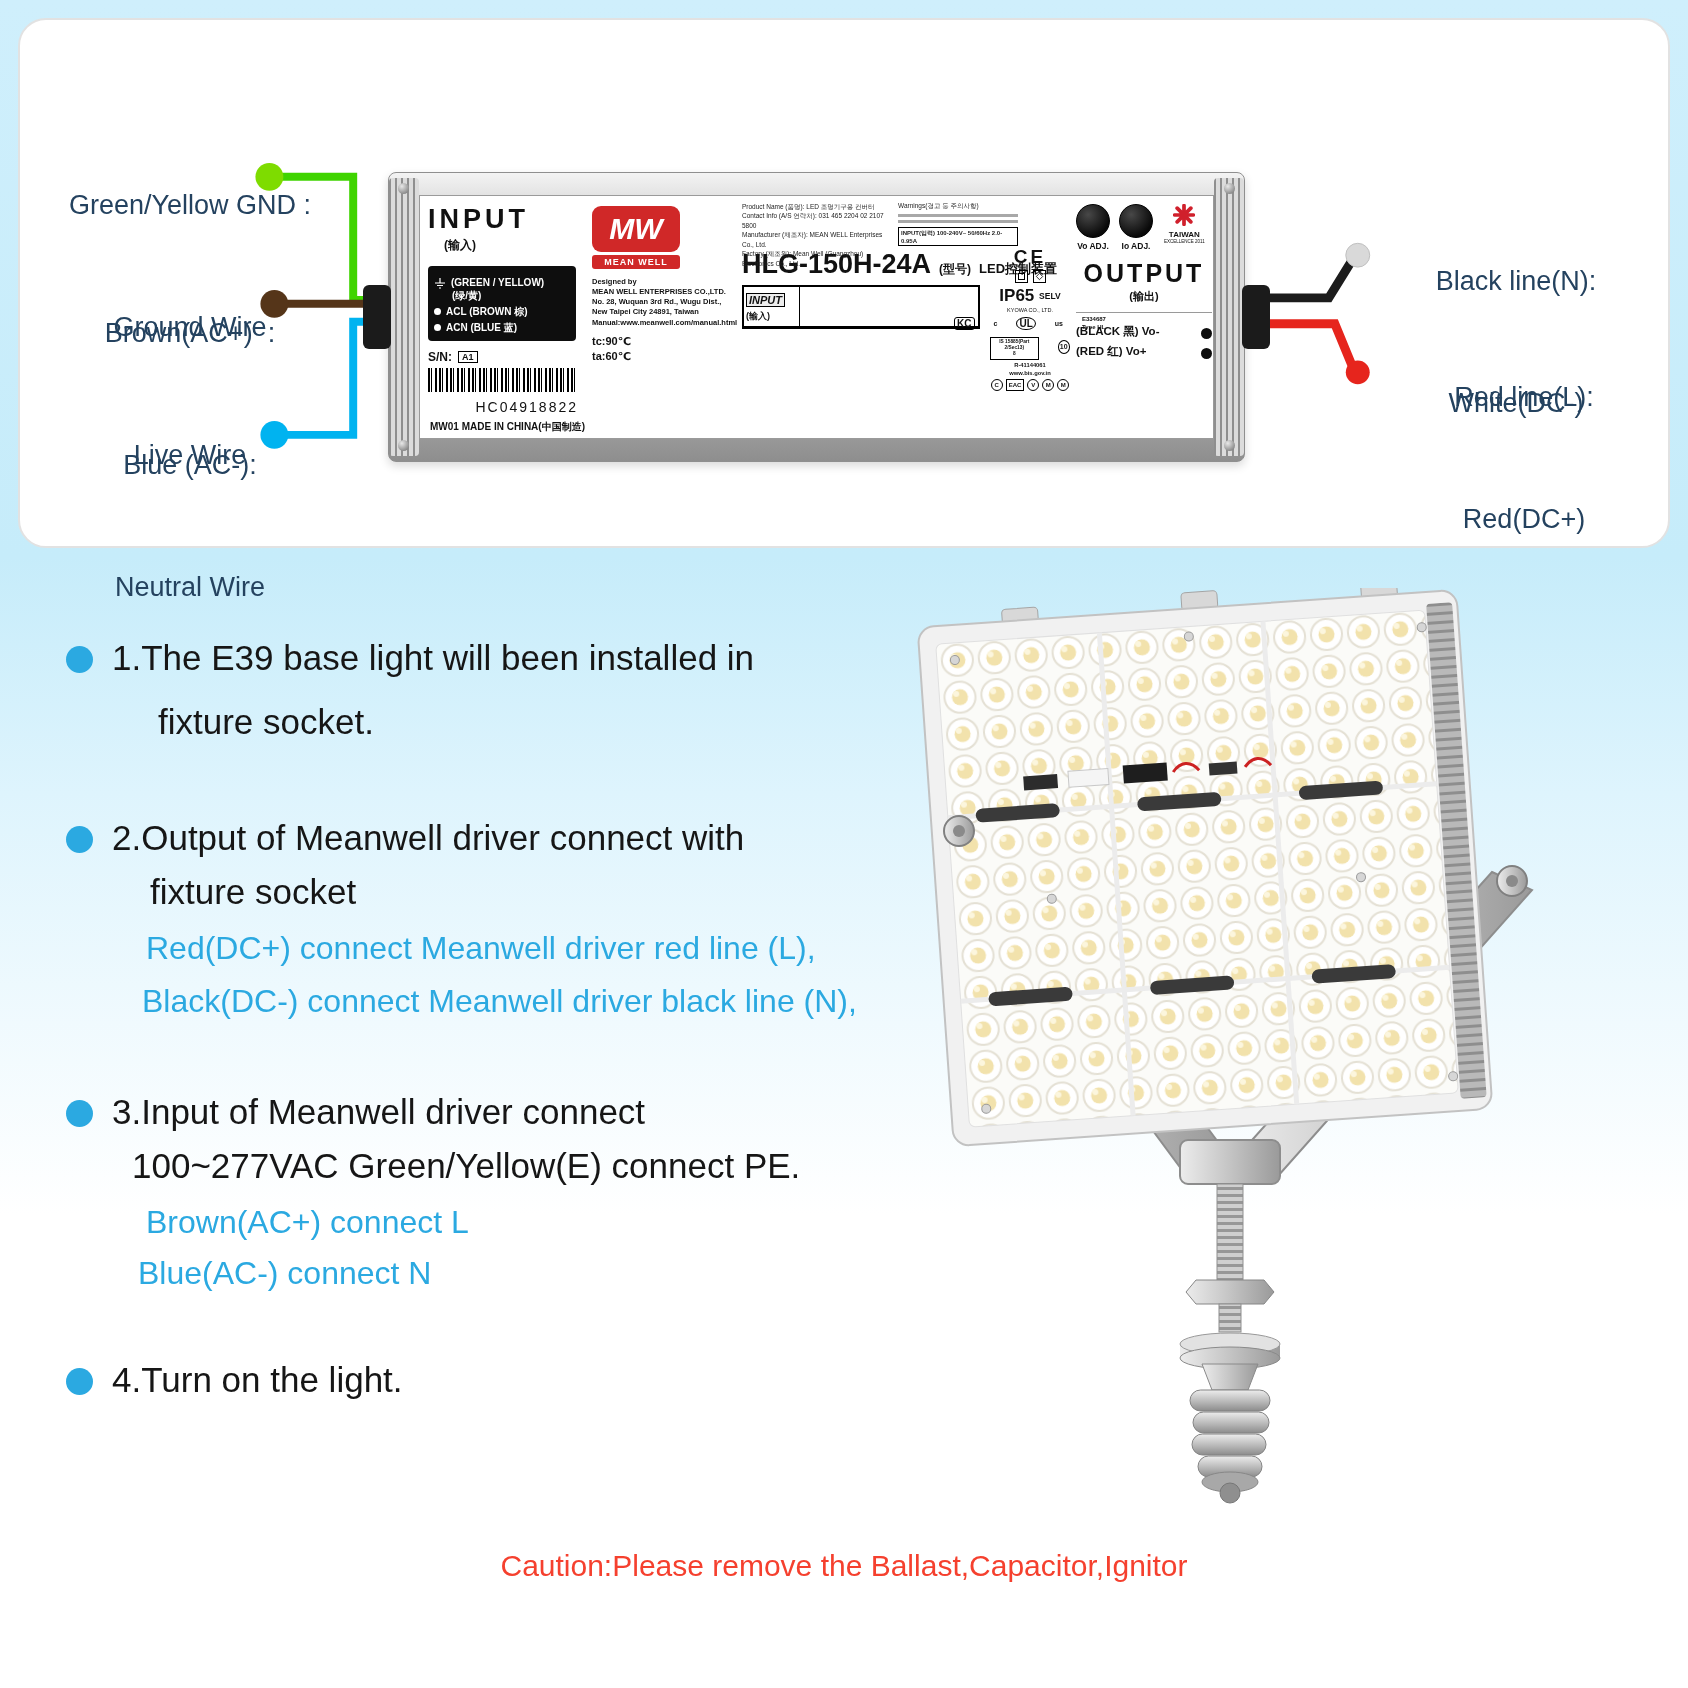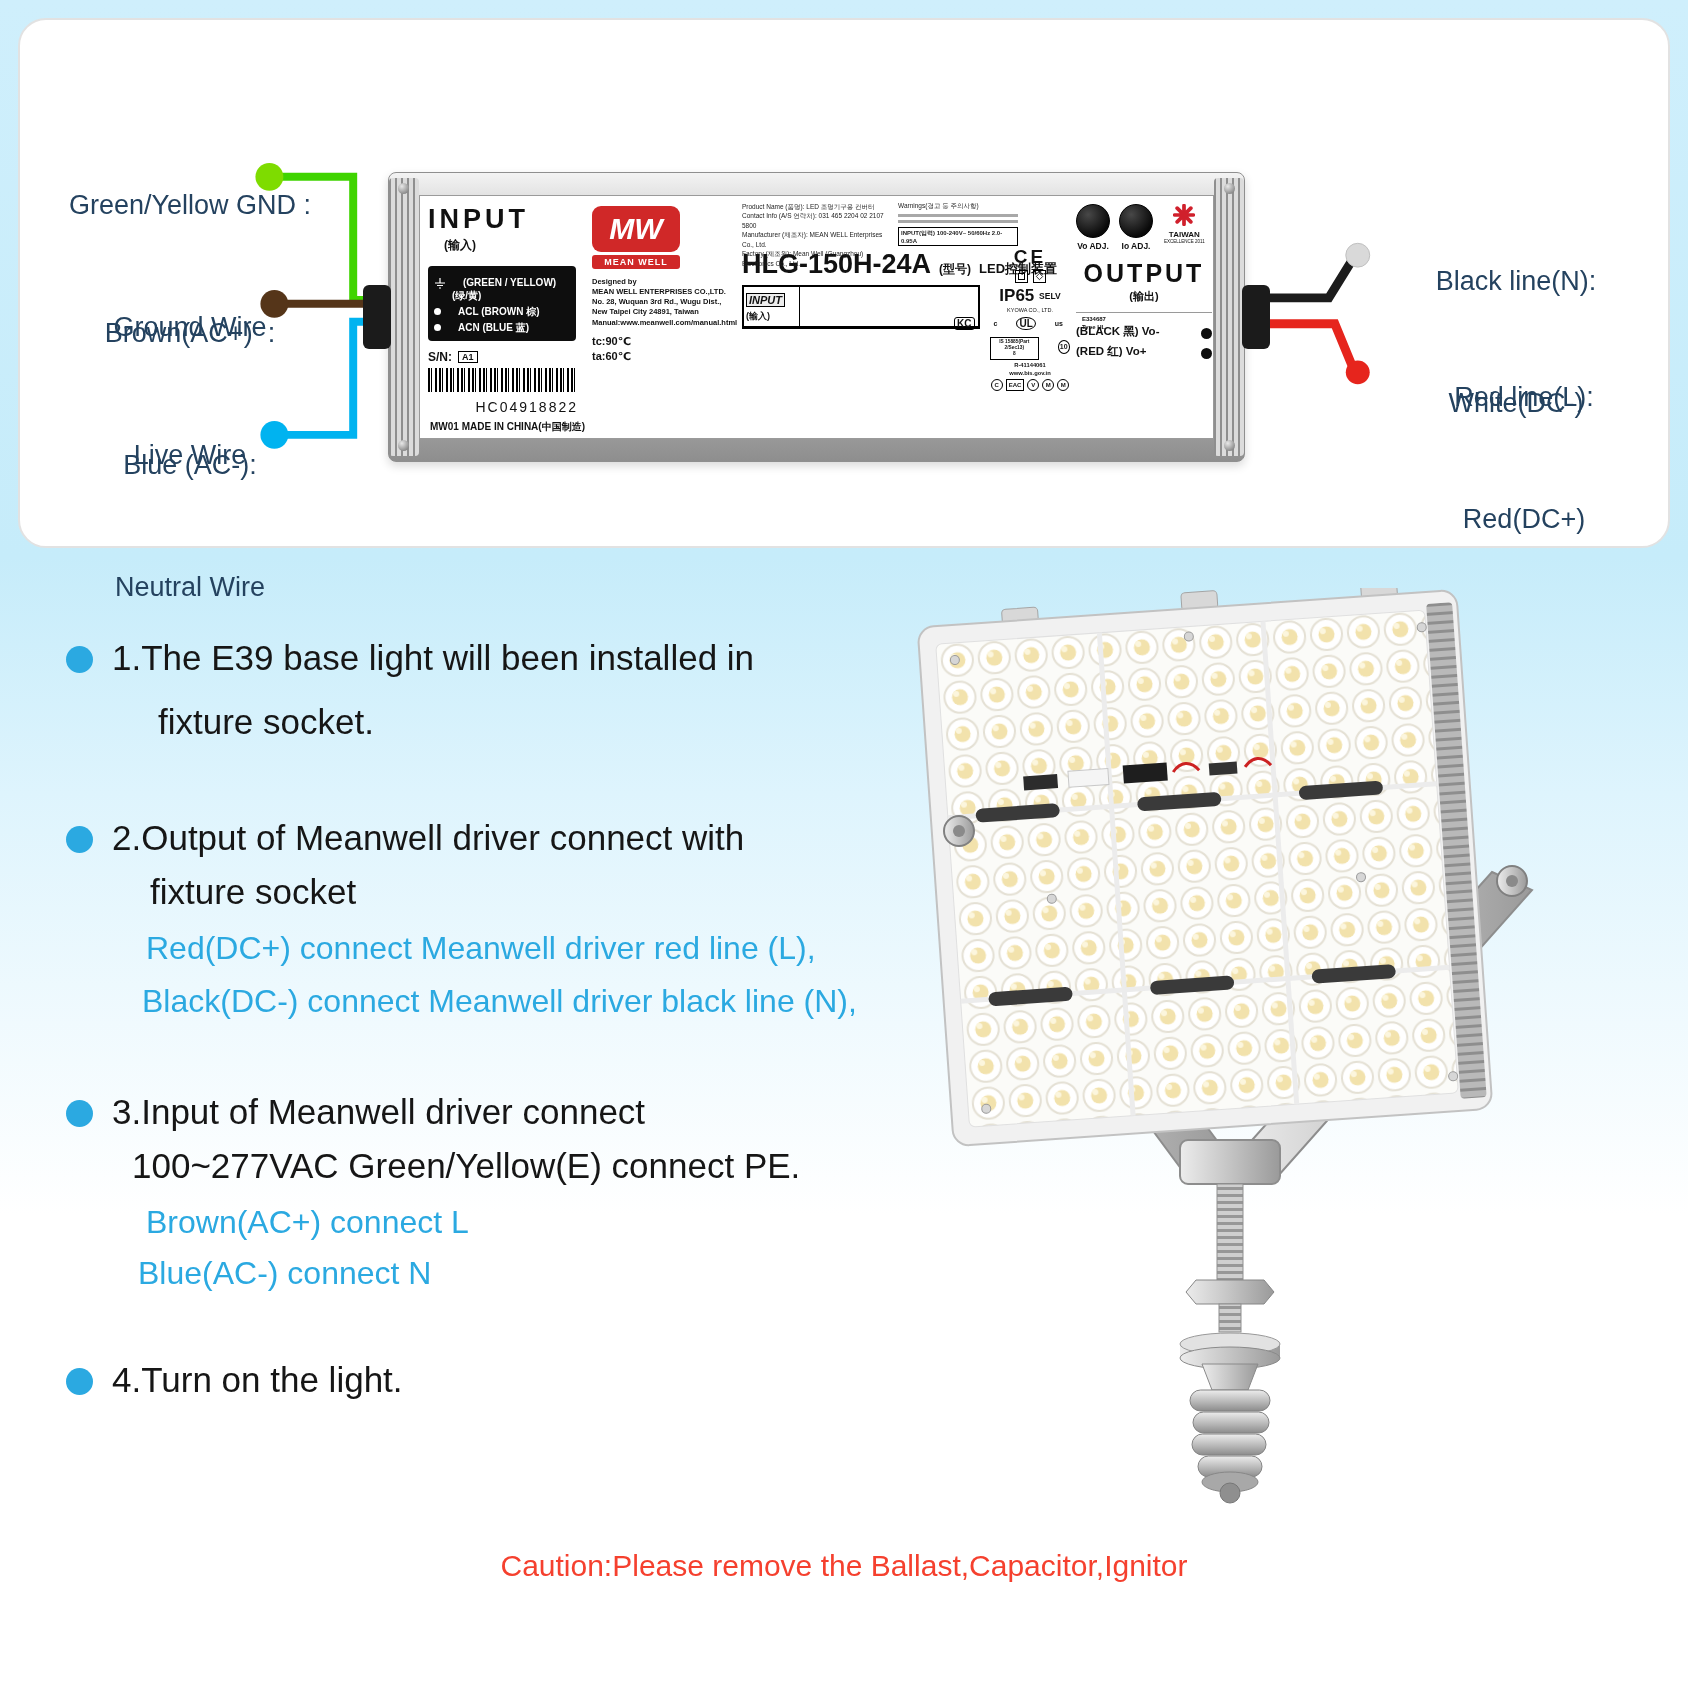--- a/index.html
+++ b/index.html
@@ -25,21 +25,21 @@
   .stub{position:absolute;width:28px;height:64px;background:#1b1b1b;border-radius:6px;top:112px}
   .stub-l{left:-26px}.stub-r{right:-26px}
   .d-label{position:absolute;left:30px;right:30px;top:22px;bottom:22px;background:#fff;
            border:1px solid #9a9a9a;overflow:hidden;color:#111}
 
   .sec-a{position:absolute;left:8px;top:8px;width:150px}
   .inp-title{font-size:27px;font-weight:bold;letter-spacing:4px}
   .inp-cn{font-size:12px;font-weight:bold;margin:2px 0 0 16px}
   .term-box{margin-top:12px;width:148px;background:#0e0e0e;color:#fff;border-radius:4px;
             padding:7px 6px;font-size:10px;font-weight:bold;line-height:1.3}
-  .term-row{display:flex;align-items:center;gap:17px;margin-top:3px}
+  .term-row{display:flex;align-items:center;gap:5px;margin-top:3px}
   .t-dot{width:7px;height:7px;border-radius:50%;background:#fff;flex:0 0 auto}
   .t-ind{margin-left:18px}
   .sn-row{margin-top:9px;font-size:12px;font-weight:bold;display:flex;gap:6px;align-items:center}
   .sn-box{border:1px solid #000;font-size:9px;padding:0 3px}
   .barcode{margin-top:4px;width:148px;height:24px;
            background:repeating-linear-gradient(90deg,#000 0 2px,#fff 2px 3px,#000 3px 4px,#fff 4px 7px,#000 7px 9px,#fff 9px 11px)}
   .barcode-num{font-size:14px;letter-spacing:2px;text-align:right;margin-top:7px}
   .made-in{position:absolute;left:10px;bottom:4px;font-size:10px;font-weight:bold}
 
   .sec-b{position:absolute;left:172px;top:10px;width:142px}

